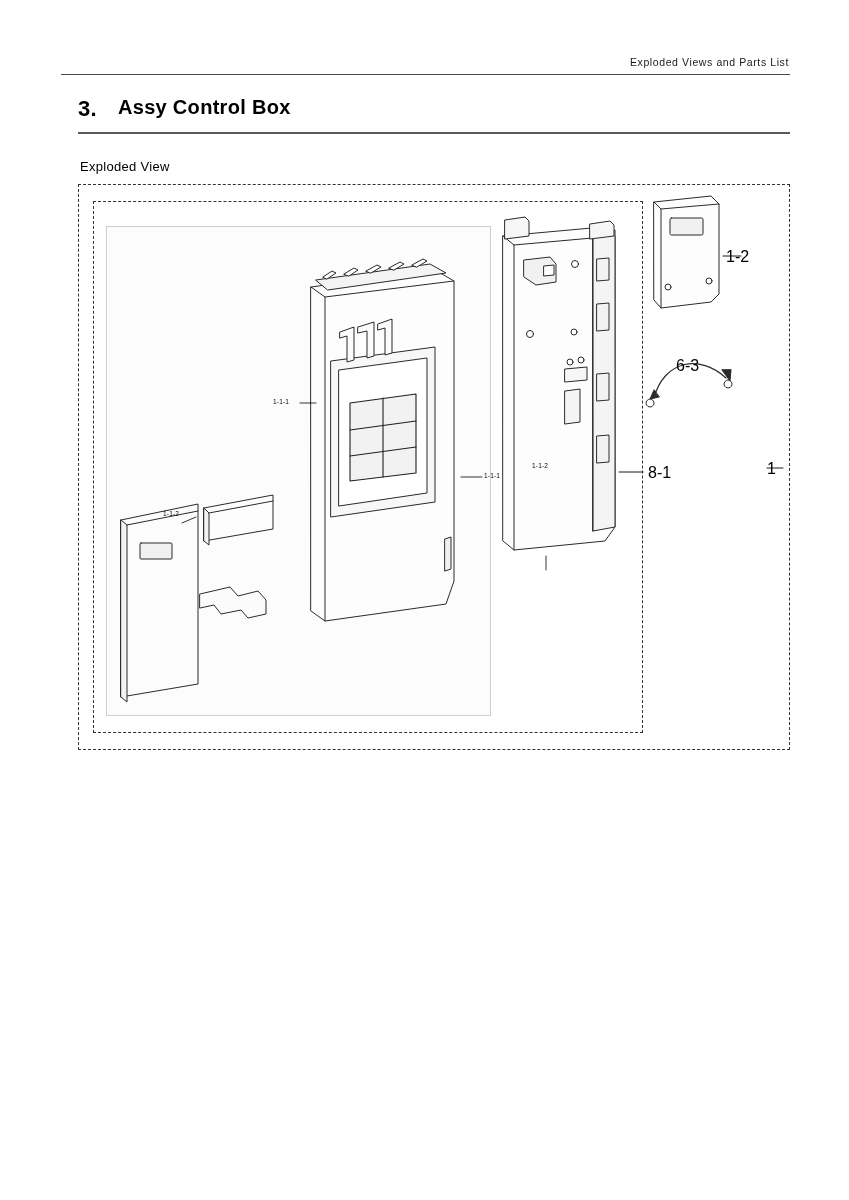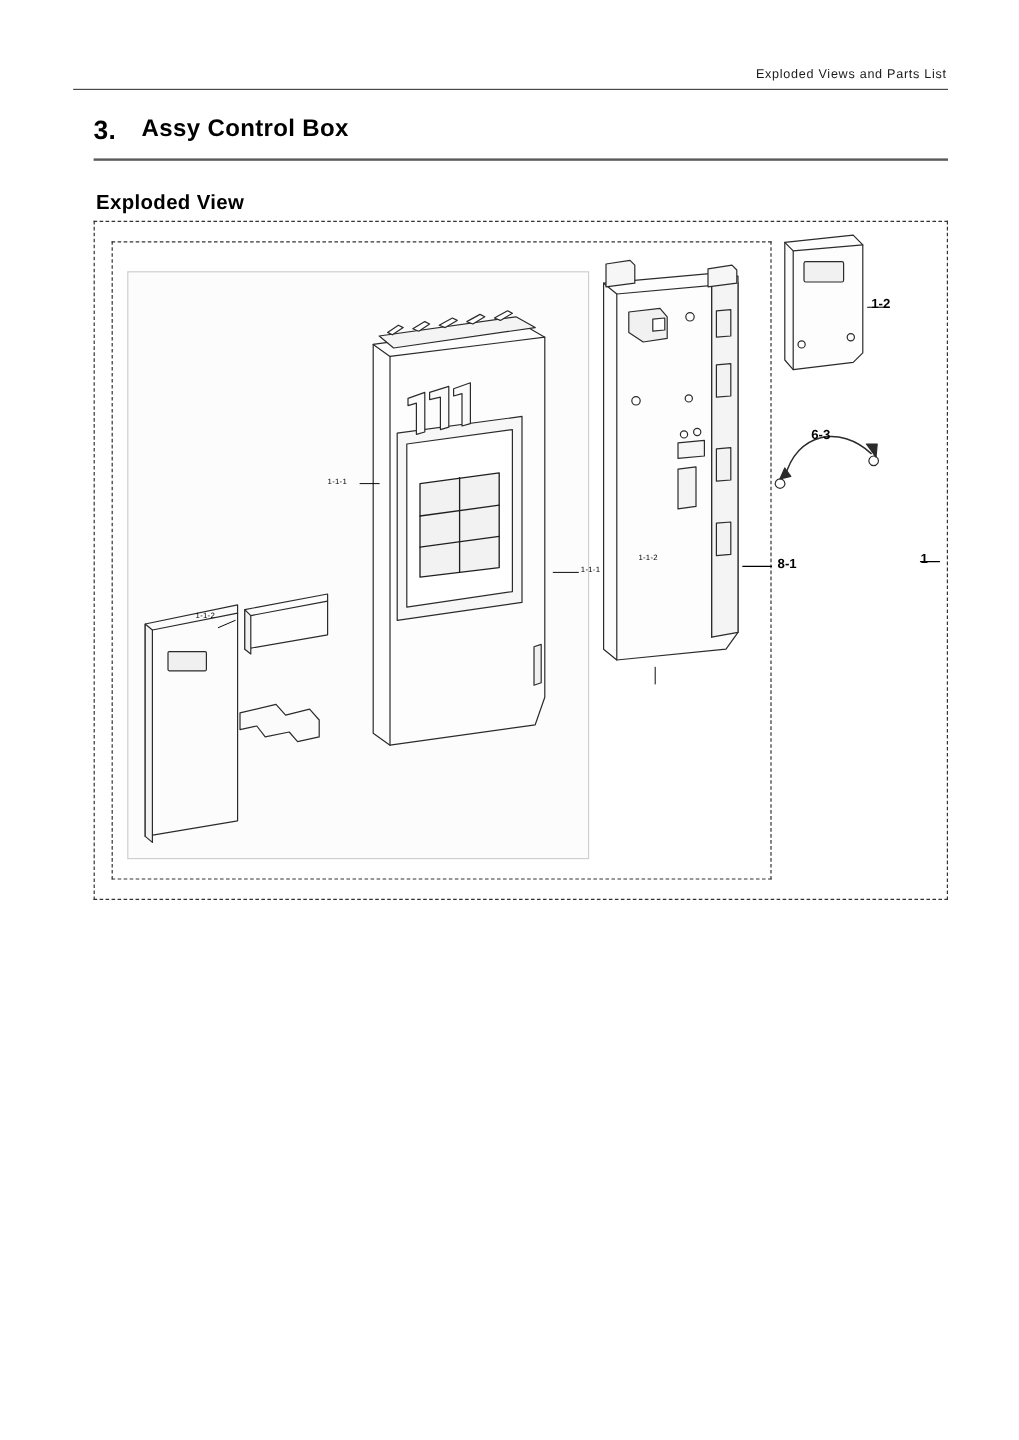--- a/index.html
+++ b/index.html
@@ -74,22 +74,22 @@
     top: 132px;
     height: 1.5px;
     background: #5a5a5a;
   }
 
   
   .section-label {
     position: absolute;
     left: 80px;
     top: 159px;
-    font-size: 17px;
-    font-weight: bold;
+    font-size: 13px;
+    font-weight: normal;
     letter-spacing: 0.3px;
   }
 
   
   .figure {
     position: absolute;
     left: 78px;
     top: 184px;
     width: 712px;
     height: 566px;
@@ -134,22 +134,22 @@
     position: absolute;
     font-size: 10.5px;
     color: #000;
     white-space: nowrap;
   }
   .callout.small {
     font-size: 6.5px;
     letter-spacing: 0.2px;
   }
   .callout.big {
-    font-size: 11px;
-    font-weight: bold;
+    font-size: 16px;
+    font-weight: normal;
   }
 </style>
 </head>
 <body>
 
 <div class="page">
 
   <div class="header-text">Exploded Views and Parts List</div>
   <div class="header-rule"></div>
 

